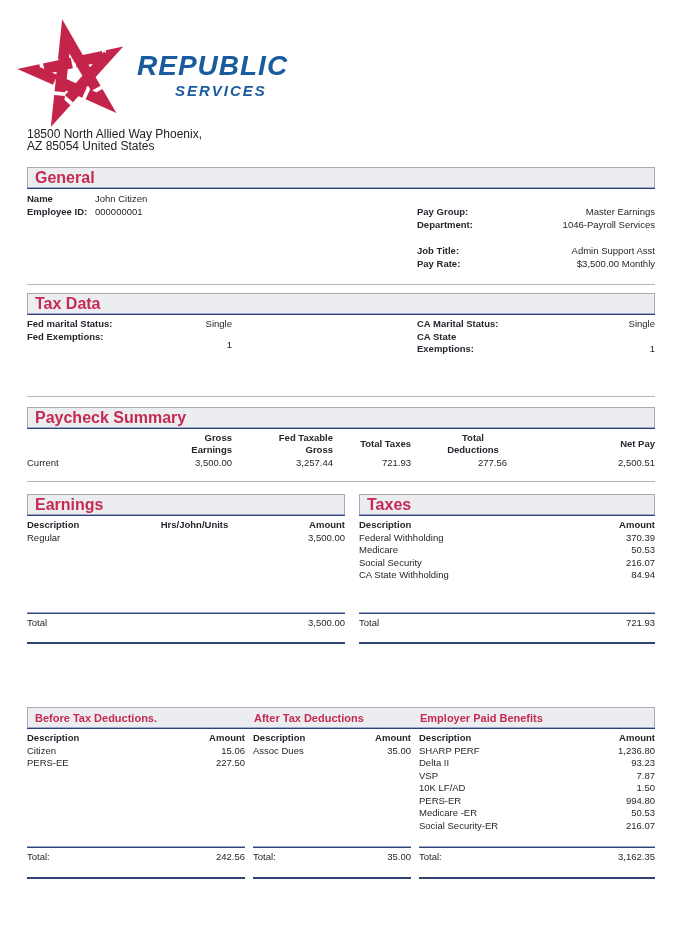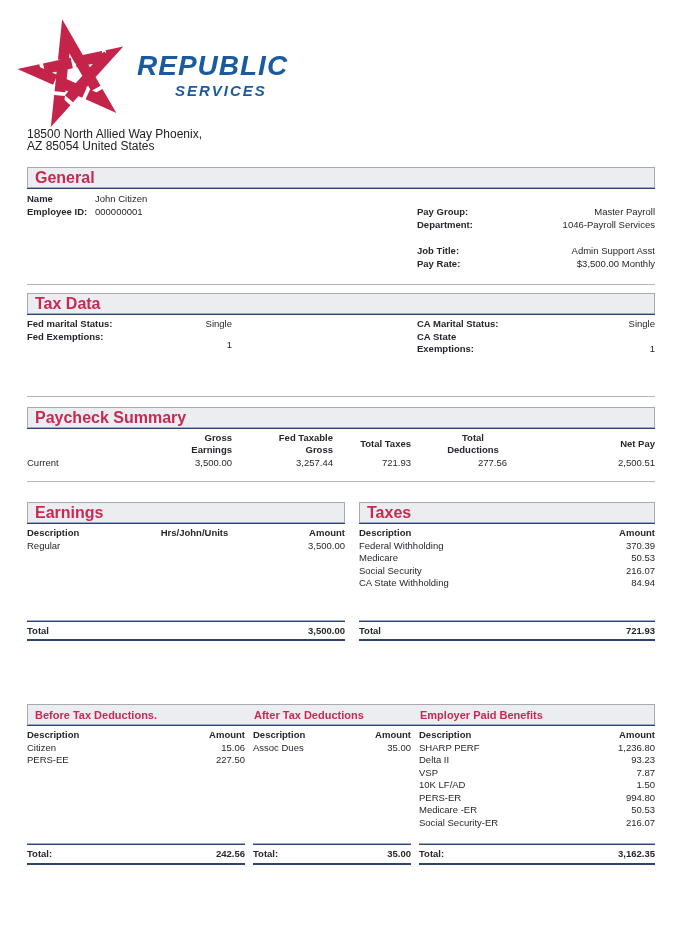--- a/index.html
+++ b/index.html
@@ -72,32 +72,32 @@
   .c2 { width:101px; flex:none; }
   .c3 { width:78px;  flex:none; }
   .c4 { width:96px;  flex:none; }
   .c5 { flex:1; }
   .ps-head .c1 { padding-left:42px; }
   .ps-head .c2 { padding-left:38px; }
   .ps-head .c4 { padding-left:28px; text-align:center; }
   .ps-data { padding-bottom:12px; }
 
   
-  .two-col { display:flex; margin-top:20px; }
+  .two-col { display:flex; margin-top:12px; }
   .tbl-earnings { width:318px; flex:none; margin-right:14px; }
   .tbl-taxes { flex:1; }
   .thead { display:flex; font-weight:bold; padding-top:3px; }
   .trow  { display:flex; }
   .e-desc { width:100px; flex:none; }
   .e-hrs  { width:135px; flex:none; text-align:center; }
   .e-amt  { flex:1; text-align:right; }
   .t-desc { width:160px; flex:none; }
   .t-amt  { flex:1; text-align:right; }
   .rows-min { min-height:64px; }
-  .total-row { display:flex; font-weight:bold; padding:3px 0 2px; }
+  .total-row { display:flex; font-weight:normal; padding:3px 0 13px; }
 
   
   .bot { margin-top:63px; }
   .bot-bar {
     background:#ecedf0; border:1px solid #a9a9b0; border-bottom:none;
     padding:4px 7px 3px; font-size:11px; line-height:12px;
     font-weight:bold; color:#c62a52; display:flex;
   }
   .bot-bar .t1 { width:219px; flex:none; }
   .bot-bar .t2 { width:166px; flex:none; }
@@ -147,21 +147,21 @@
         </div>
         <div class="row">
           <div class="lbl">Employee ID:</div>
           <div>000000001</div>
         </div>
       </div>
       <div class="gen-right">
         <div style="height:13px;"></div>
         <div class="row">
           <div class="lbl">Pay Group:</div>
-          <div class="val">Master Payroll</div>
+          <div class="val">Master Earnings</div>
         </div>
         <div class="row">
           <div class="lbl">Department:</div>
           <div class="val">1046-Payroll Services</div>
         </div>
         <div class="gen-gap"></div>
         <div class="row">
           <div class="lbl">Job Title:</div>
           <div class="val">Admin Support Asst</div>
         </div>

